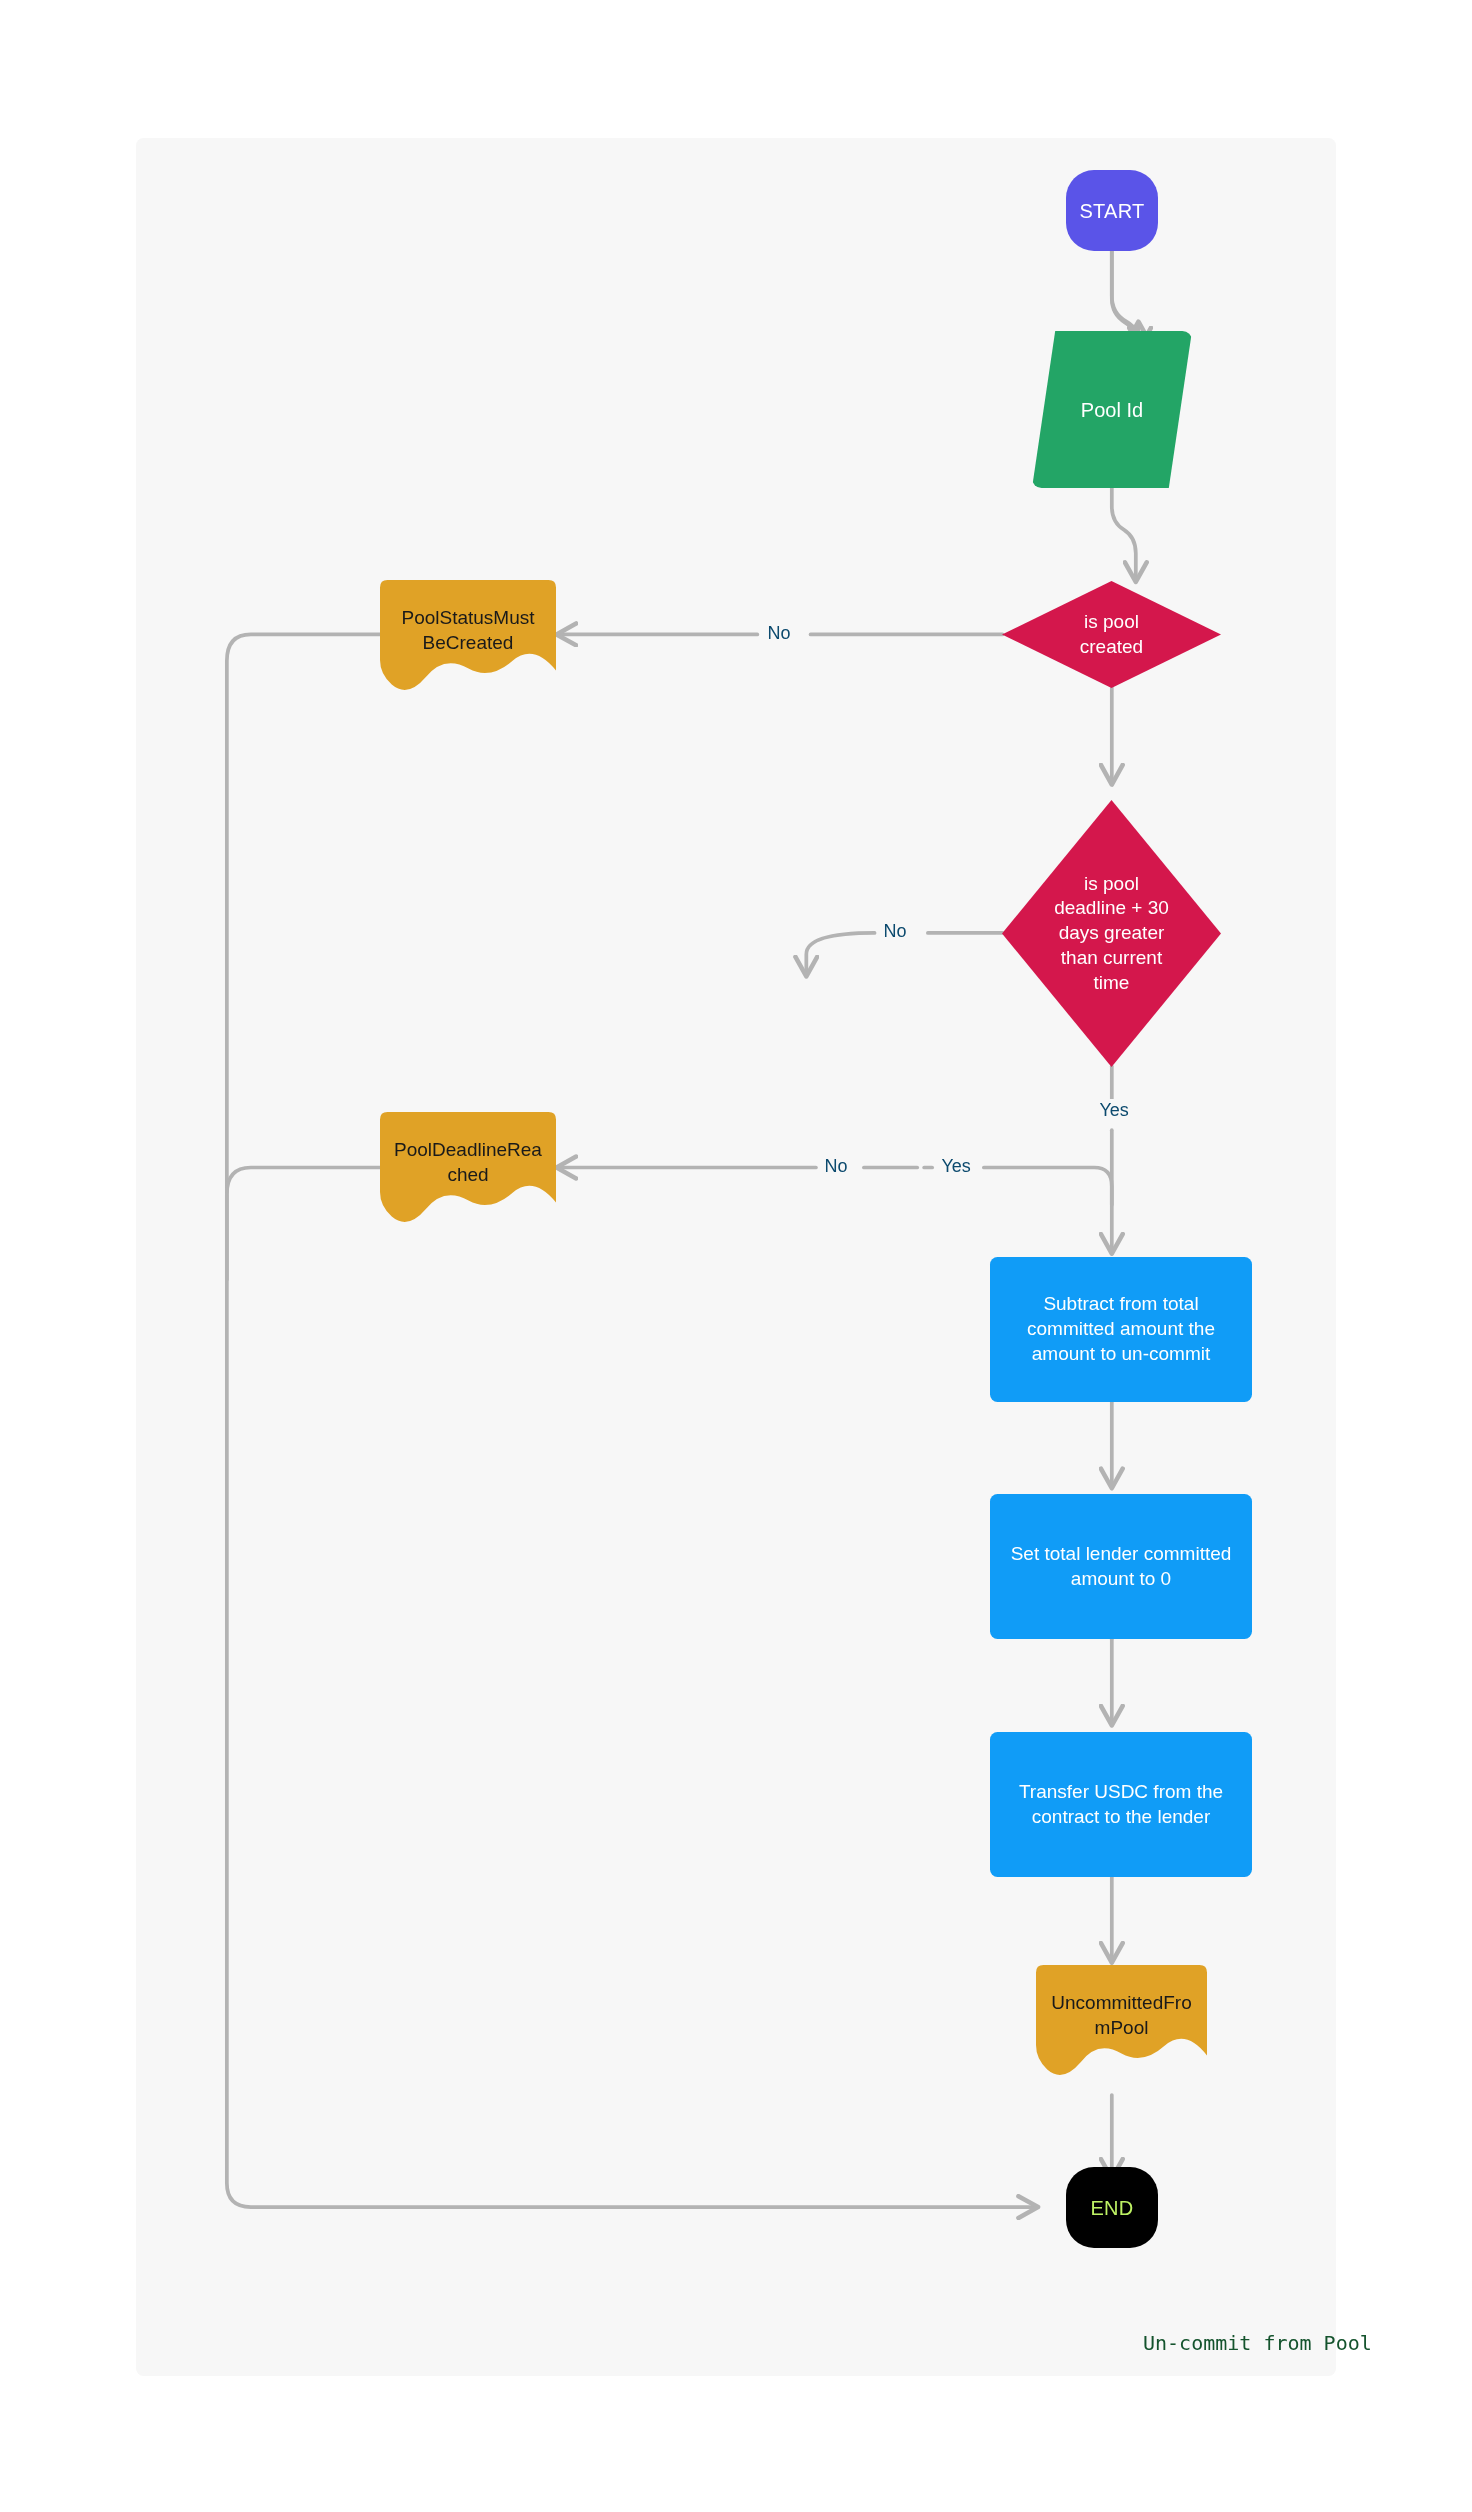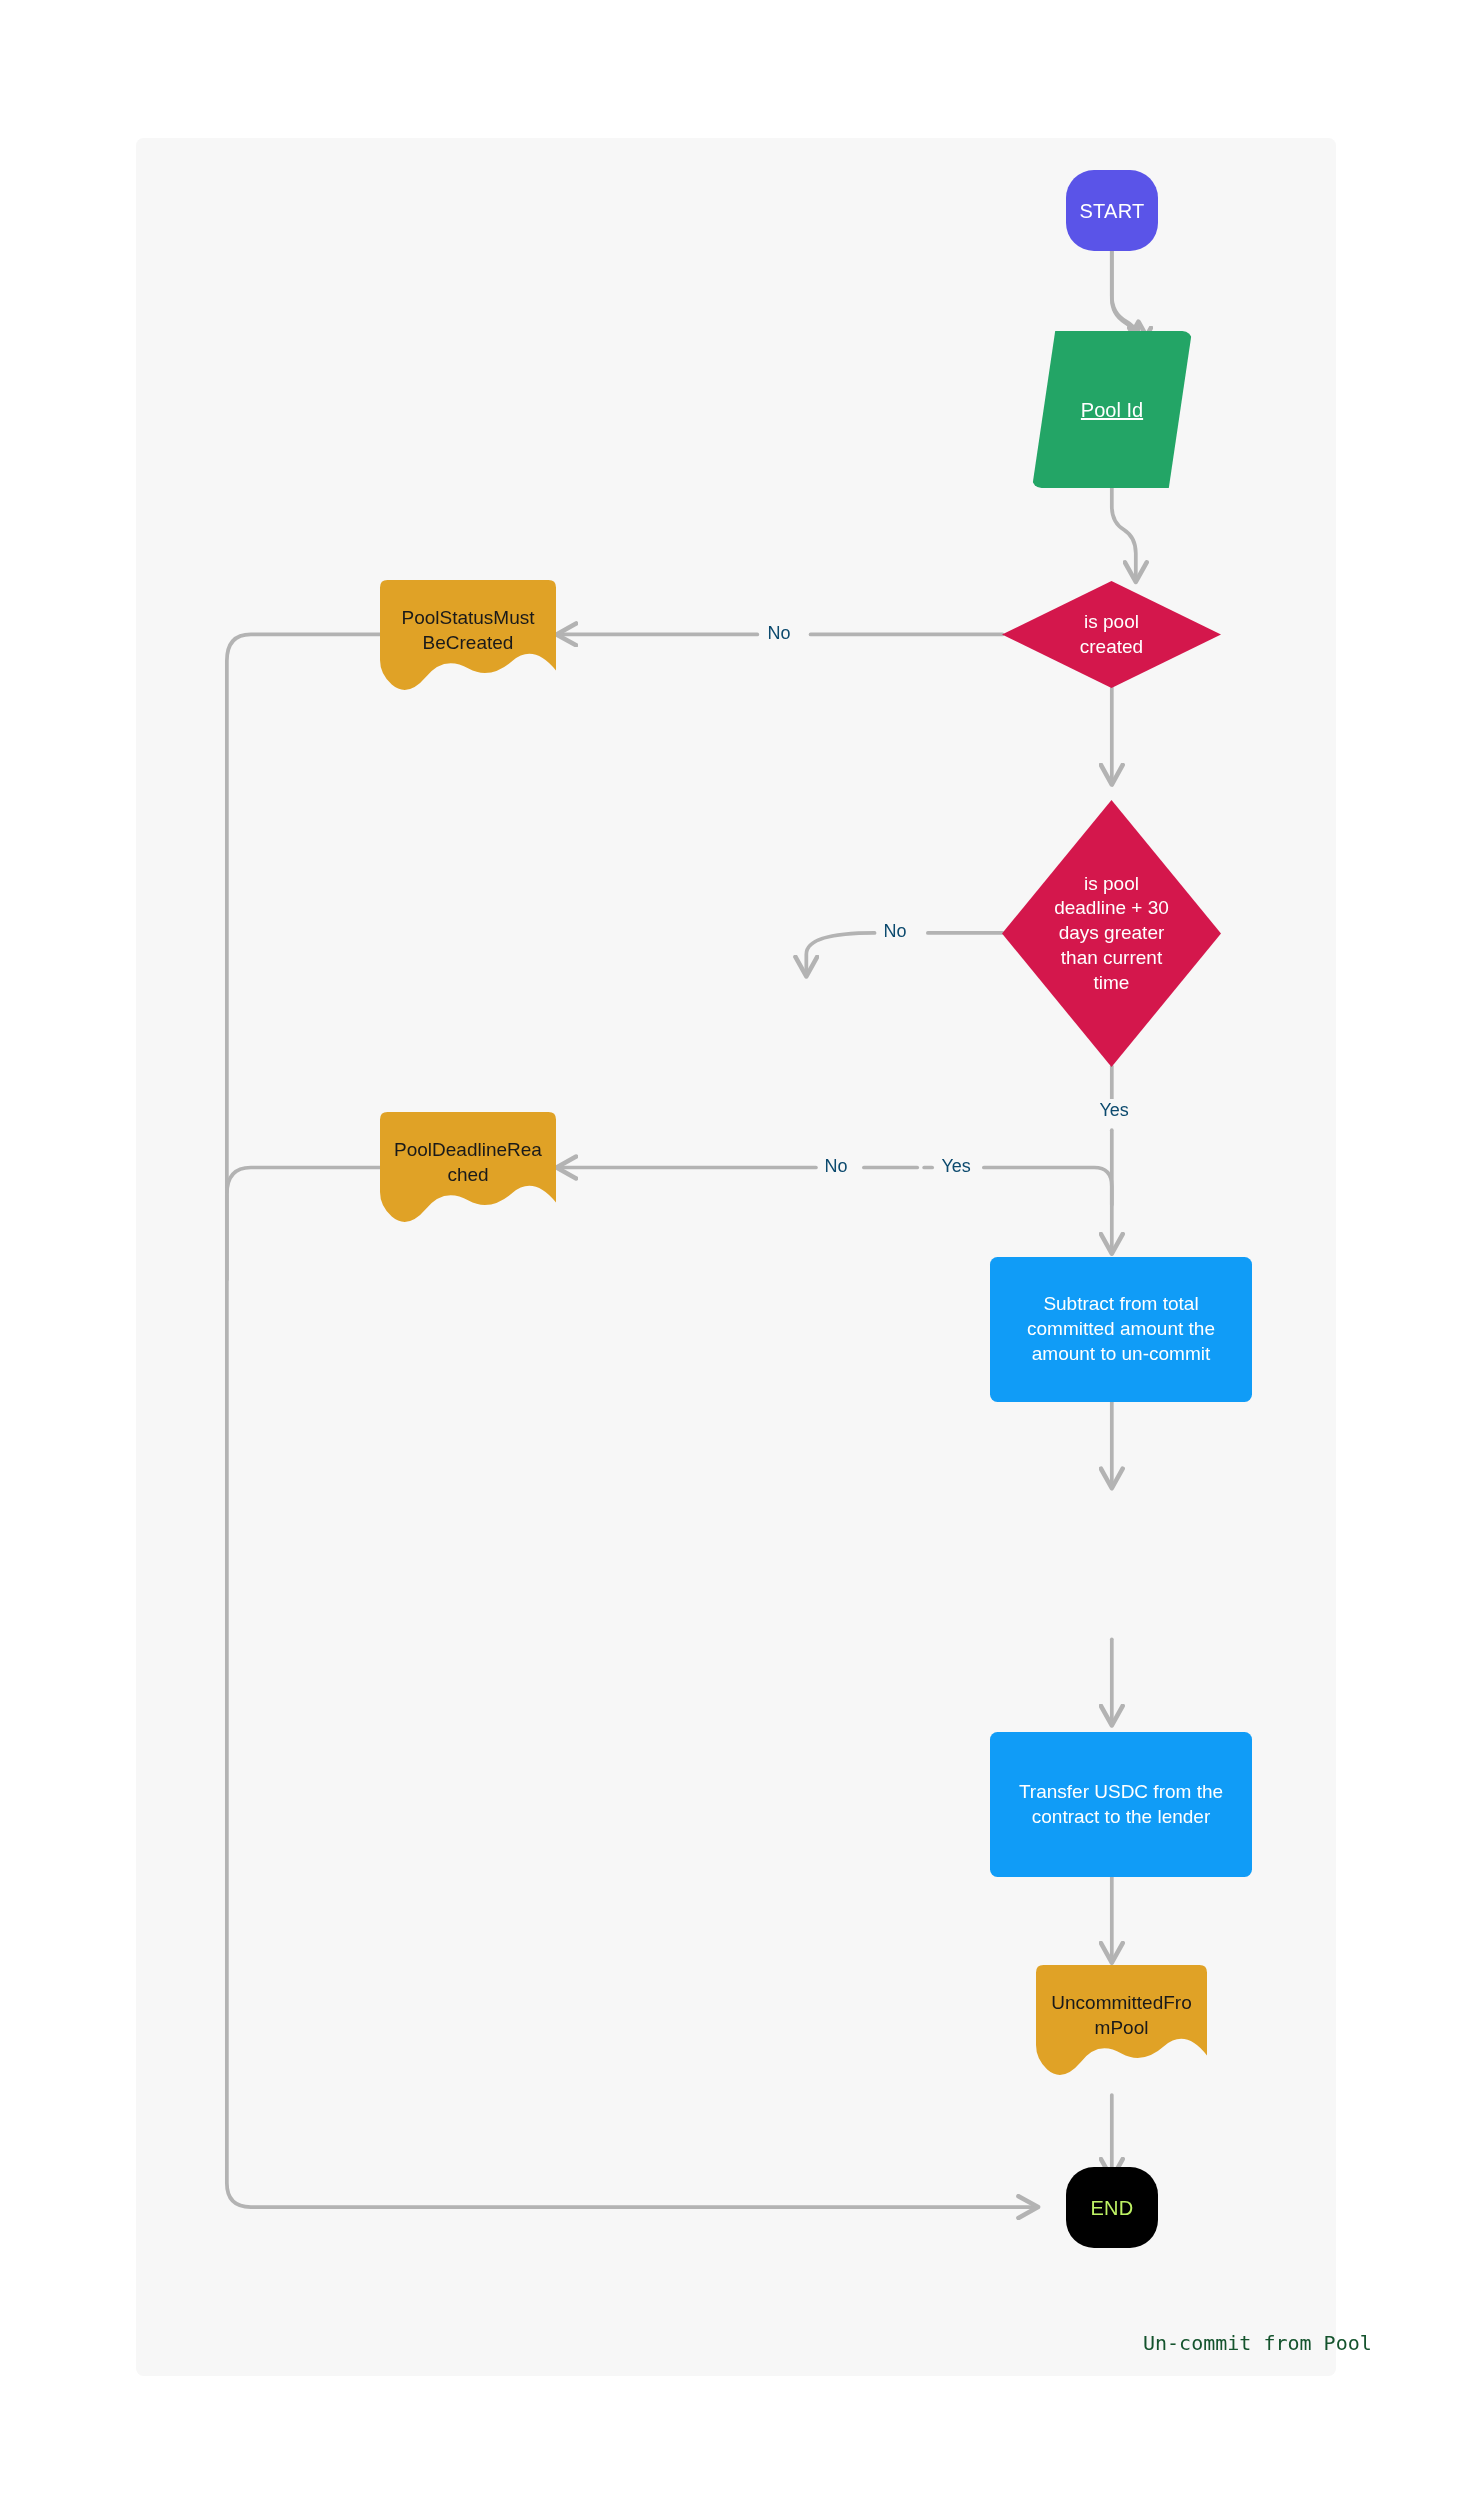--- a/index.html
+++ b/index.html
@@ -185,21 +185,21 @@
       <path d="M 712 1190 L 470 1190 Q 425 1190 425 1240 L 425 4095 Q 425 4140 470 4140 L 1945 4140" marker-end="url(#arrow)"></path>
 
       <path d="M 712 2190 L 470 2190 Q 425 2190 425 2240 L 425 2400"></path>
     </g>
   </svg>
 
   <div class="node n-start" style="left:1066px; top:170px; width:92px; height:81px;">
     <span class="label">START</span>
   </div>
 
-  <div class="node n-io" style="left:1032px; top:331px; width:160px; height:157px;text-decoration:underline;">
+  <div class="node n-io" style="left:1032px; top:331px; width:160px; height:157px;">
     <span class="label">Pool Id</span>
   </div>
 
   <div class="node n-decision" style="left:1002px; top:581px; width:219px; height:107px;">
     <span class="dshape"></span>
     <span class="label">is pool
 created</span>
   </div>
 
   <div class="node n-event" style="left:380px; top:580px; width:176px; height:113px;">
@@ -231,20 +231,24 @@
     <span class="label">PoolDeadlineRea
 ched</span>
   </div>
 
   <div class="node n-process" style="left:990px; top:1257px; width:262px; height:145px;">
     <span class="label">Subtract from total
 committed amount the
 amount to un-commit</span>
   </div>
 
+  <div class="node n-process" style="left:990px; top:1494px; width:262px; height:145px;">
+    <span class="label">Set total lender committed
+amount to 0</span>
+  </div>
 
   <div class="node n-process" style="left:990px; top:1732px; width:262px; height:145px;">
     <span class="label">Transfer USDC from the
 contract to the lender</span>
   </div>
 
   <div class="node n-event" style="left:1036px; top:1965px; width:171px; height:113px;">
     <svg class="eshape" viewBox="0 0 320 212" preserveAspectRatio="none">
       <path d="M 0 14 Q 0 0 14 0 L 306 0 Q 320 0 320 14 L 320 170
                Q 280 118 240 152 Q 200 188 160 166

